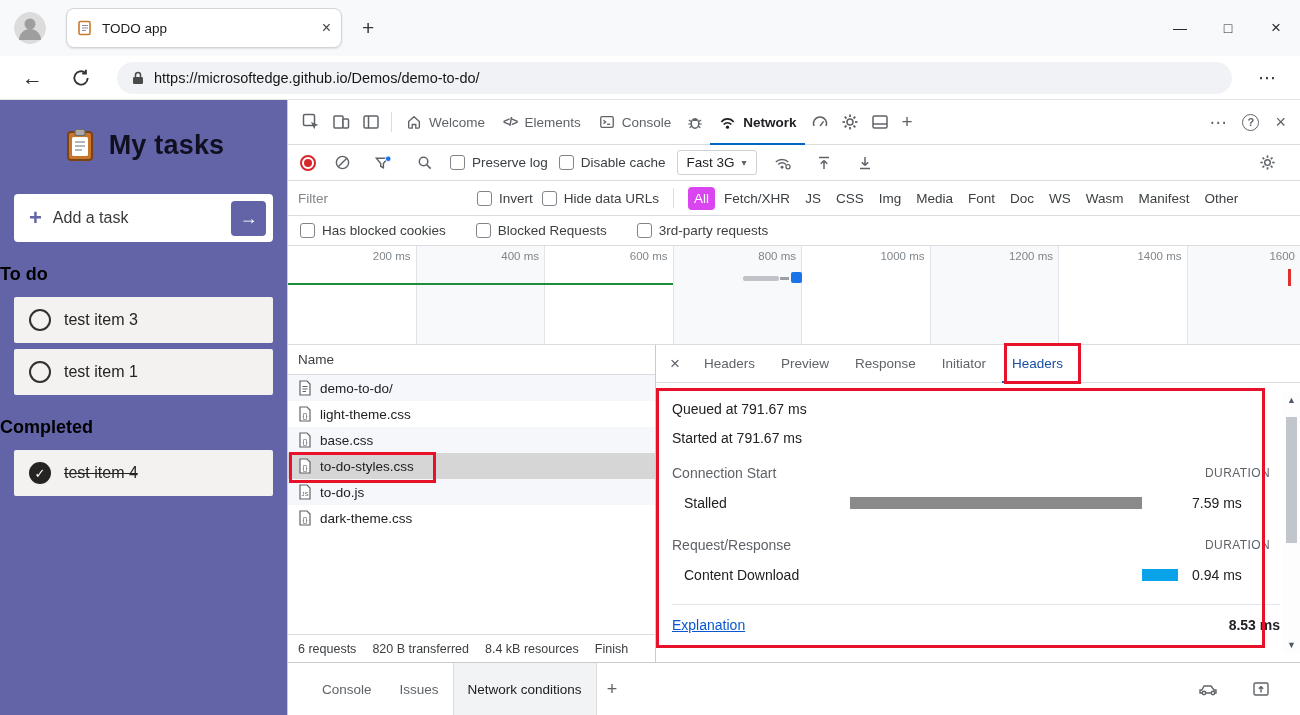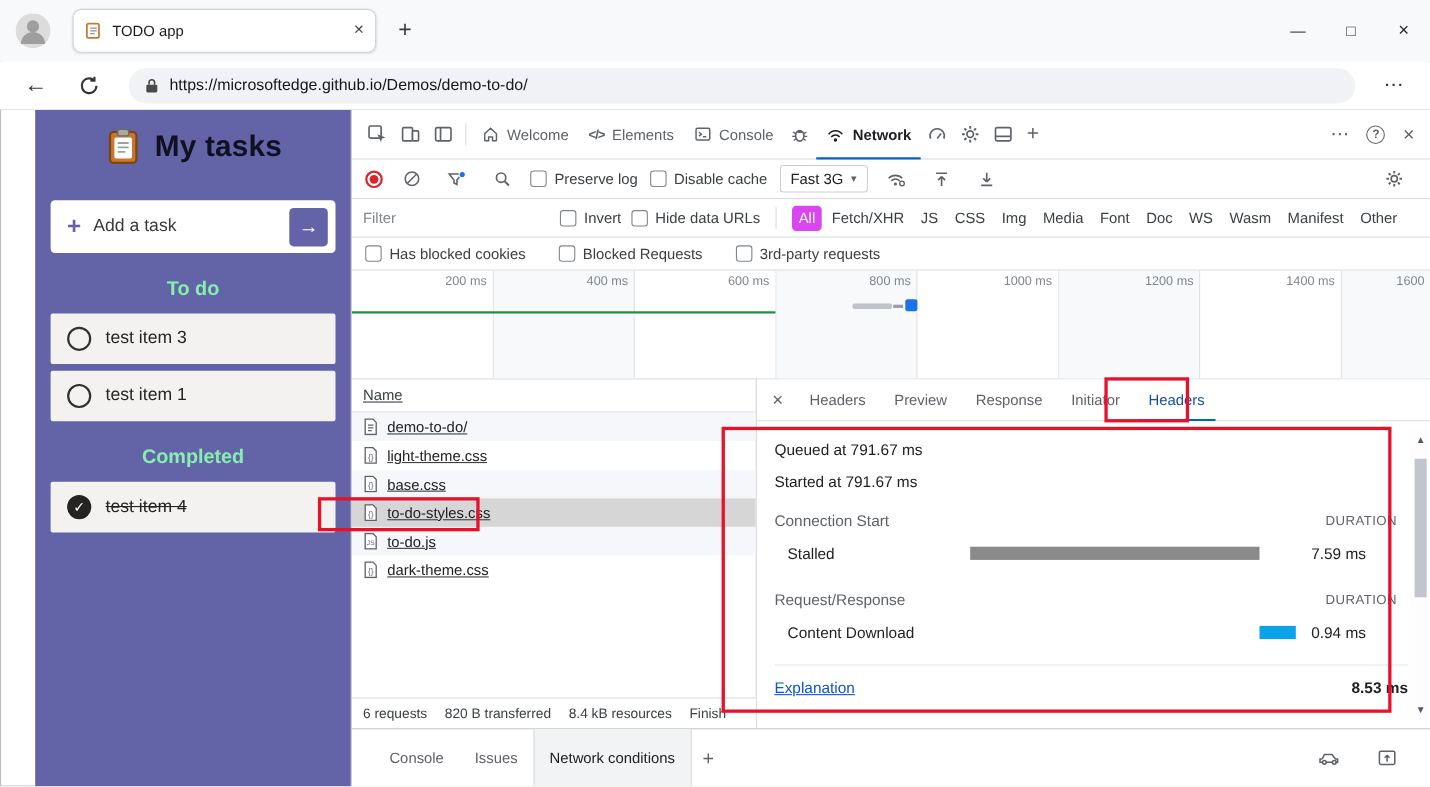--- a/index.html
+++ b/index.html
@@ -29,30 +29,30 @@
   .nav-refresh { margin-left:28px; width:20px; height:20px; display:flex; }
   .urlbar { flex:1; margin:0 26px 0 26px; height:32px; background:#f0f2f5; border-radius:16px;
     display:flex; align-items:center; padding:0 15px; gap:10px; }
   .url-text { font-size:14.5px; color:#161616; white-space:nowrap; overflow:hidden; }
   .nav-more { margin-right:22px; font-size:18px; color:#333; letter-spacing:2px; }
 
   
   .main { display:flex; height:615px; }
 
   
-  .todo { width:287px; flex:none; background:#6264a7; padding-top:16px; overflow:hidden;margin-left:32px; }
+  .todo { width:287px; flex:none; background:#6264a7; padding-top:28px; overflow:hidden; }
   .todo-title-row { display:flex; align-items:center; justify-content:center; gap:12px; margin-bottom:32px; }
   .todo-title-row h1 { font-size:27px; color:#101020; letter-spacing:.2px; }
   .add-task { margin:0 14px 4px; background:#fff; border-radius:4px; height:48px; display:flex;
     align-items:center; padding:0 7px 0 15px; gap:11px; }
   .add-task .plus { color:#6264a7; font-size:22px; font-weight:bold; line-height:1; }
   .add-task .add-label { flex:1; font-size:16px; color:#3b3a39; }
   .add-task .go { width:35px; height:35px; background:#6264a7; border-radius:4px; display:flex;
     align-items:center; justify-content:center; color:#fff; font-size:18px; }
-  .sec-head { text-align:center; color:#86efac; font-weight:bold; font-size:18px; margin:22px 0 12px; }
+  .sec-head { text-align:left; color:#000000; font-weight:bold; font-size:18px; margin:22px 0 12px; }
   .task { margin:6px 14px; background:#f3f2f1; border-radius:2px; height:46px; display:flex;
     align-items:center; gap:13px; padding:0 15px; font-size:16px; color:#252423; }
   .circle { width:22px; height:22px; border:2px solid #323130; border-radius:50%; flex:none;
     display:flex; align-items:center; justify-content:center; background:transparent; }
   .circle.filled { background:#252423; border-color:#252423; color:#fff; font-size:13px; }
   .strike { text-decoration:line-through; }
 
   
   .devtools { flex:1; display:flex; flex-direction:column; background:#fff; border-left:1px solid #c9cccf;
     color:#3c4043; min-width:0; }
@@ -100,21 +100,21 @@
   .tl-col:nth-child(even) { background:#f7f9fb; }
   .tl-col.last { flex:1; border-right:none; }
   .tl-green { position:absolute; top:37px; left:0; width:385px; height:2px; }
   .tl-bar1 { position:absolute; left:455px; top:30px; width:36px; height:5px; background:#c0c4c9; border-radius:2px; }
   .tl-bar2 { position:absolute; left:492px; top:31px; width:9px; height:3px; background:#9aa0a6; }
   .tl-square { position:absolute; left:503px; top:26px; width:11px; height:11px; background:#1a73e8; border-radius:2px; }
   .tl-redtick { position:absolute; left:1000px; top:23px; width:3px; height:17px; background:#e03131; }
 
   .dt-split { flex:1; display:flex; min-height:0; }
   .req-panel { width:368px; flex:none; border-right:1px solid #c9cccf; display:flex; flex-direction:column;
-    position:relative;text-decoration:underline; }
+    position:relative; }
   .req-header { height:30px; border-bottom:1px solid #dadce0; display:flex; align-items:center;
     padding:0 10px; color:#3c4043; flex:none; }
   .req-rows { flex:1; overflow:hidden; }
   .req-row { height:26px; display:flex; align-items:center; gap:8px; padding:0 10px; color:#202124;
     white-space:nowrap; }
   .req-row:nth-child(odd) { background:#f5f7fa; }
   .req-row.selected { background:#d6d6d6; }
   .file-icon { width:14px; height:16px; flex:none; display:flex; }
   .req-status { position:absolute; left:0; right:0; bottom:0; height:28px; border-top:1px solid #dadce0;
     background:#fff; display:flex; align-items:center; gap:16px; padding:0 10px; font-size:12.5px;

